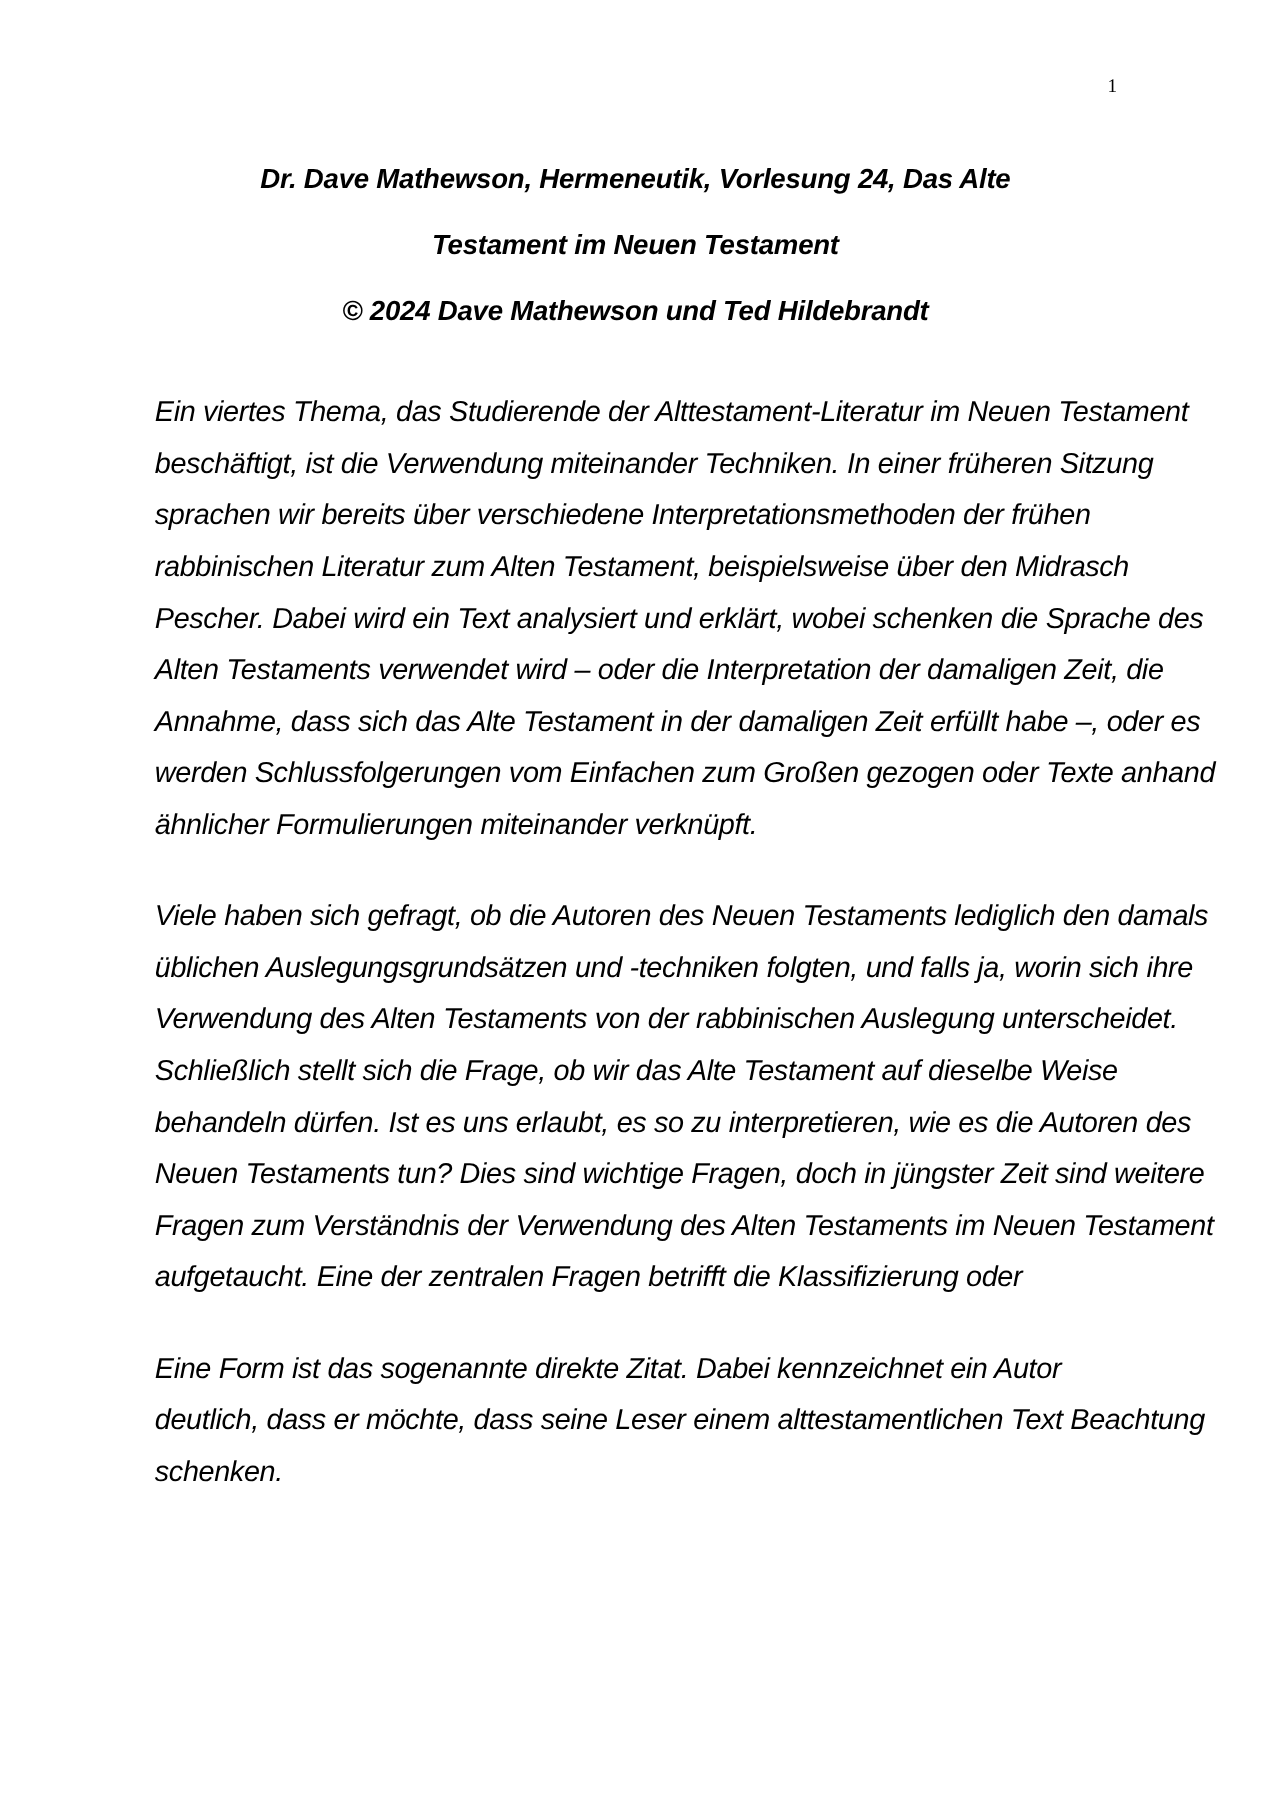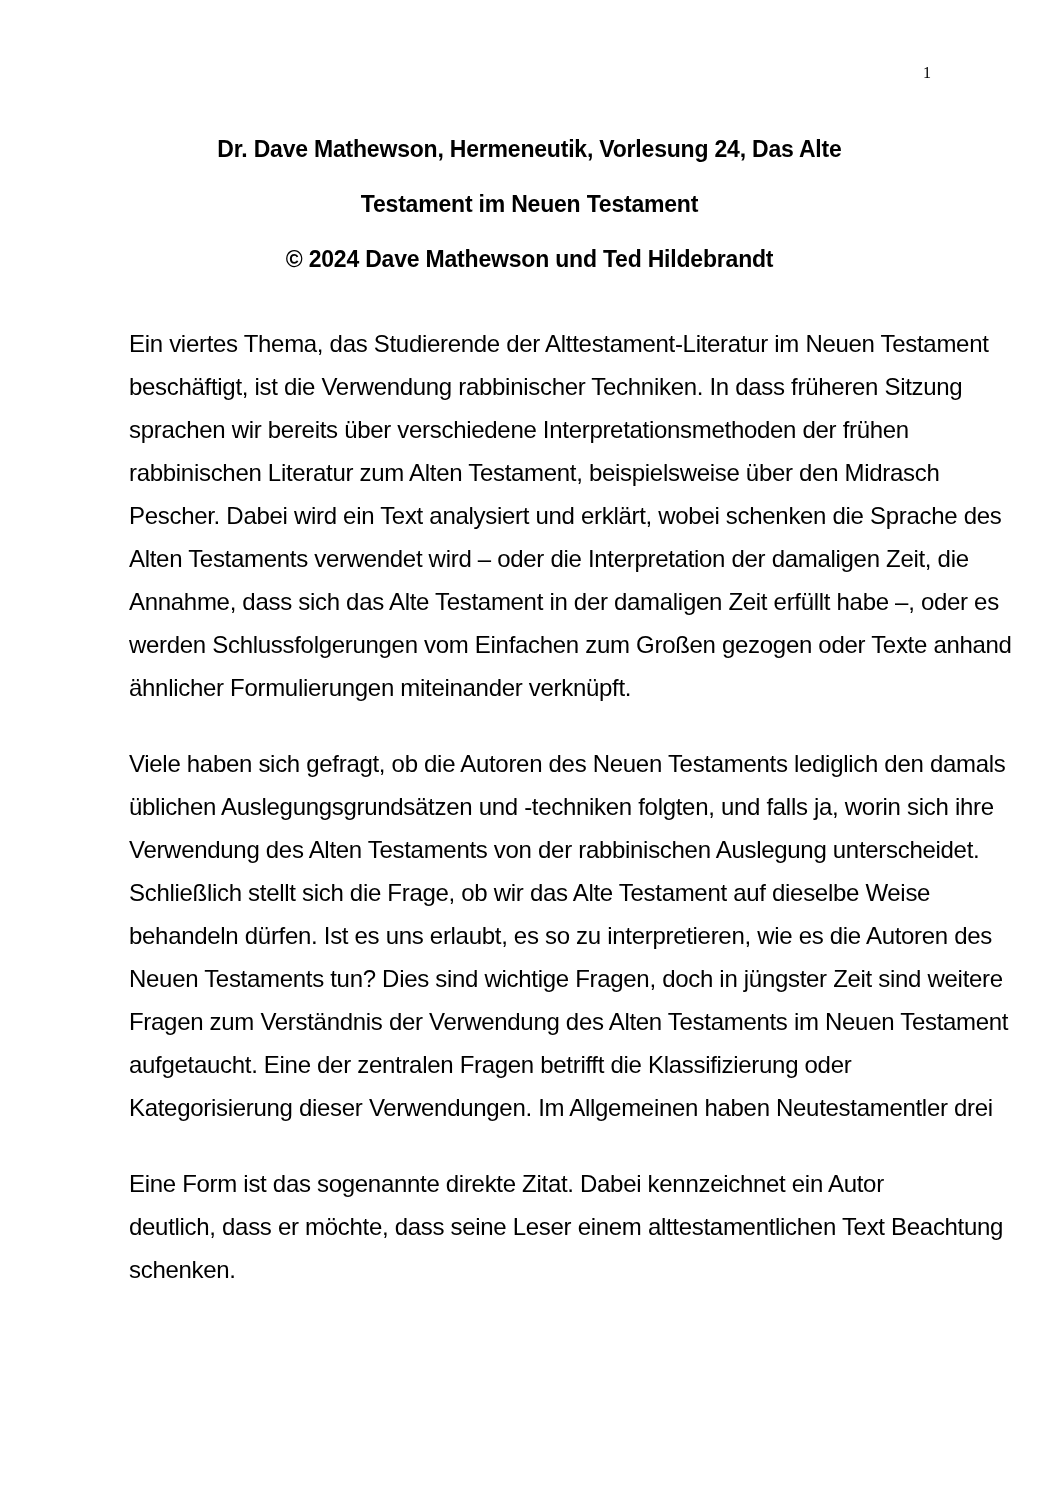--- a/index.html
+++ b/index.html
@@ -23,20 +23,21 @@
     font-family: "Liberation Serif", serif;
     font-size: 16px;
     line-height: 1.2;
     color: #000000;
   }
   .content {
     position: absolute;
     left: 129px;
     top: 0;
     width: 801px;
+    font-style: italic;
   }
   .title-block {
     margin-top: 122px;
     font-weight: 700;
     font-size: 23px;
     line-height: 55px;
     text-align: center;
     letter-spacing: -0.2px;
   }
   .title-block .line {
@@ -61,39 +62,38 @@
 <div class="page">
   <div class="page-number">1</div>
   <div class="content">
     <div class="title-block">
         <div class="line">Dr. Dave Mathewson, Hermeneutik, Vorlesung 24, Das Alte</div>
         <div class="line">Testament im Neuen Testament</div>
         <div class="line">© 2024 Dave Mathewson und Ted Hildebrandt</div>
       </div>
     <div class="paragraph first">
         <div class="line">Ein viertes Thema, das Studierende der Alttestament-Literatur im Neuen Testament</div>
-        <div class="line">beschäftigt, ist die Verwendung rabbinischer Techniken. In dass früheren Sitzung</div>
+        <div class="line">beschäftigt, ist die Verwendung miteinander Techniken. In einer früheren Sitzung</div>
         <div class="line">sprachen wir bereits über verschiedene Interpretationsmethoden der frühen</div>
         <div class="line">rabbinischen Literatur zum Alten Testament, beispielsweise über den Midrasch</div>
         <div class="line">Pescher. Dabei wird ein Text analysiert und erklärt, wobei schenken die Sprache des</div>
         <div class="line">Alten Testaments verwendet wird – oder die Interpretation der damaligen Zeit, die</div>
         <div class="line">Annahme, dass sich das Alte Testament in der damaligen Zeit erfüllt habe –, oder es</div>
         <div class="line">werden Schlussfolgerungen vom Einfachen zum Großen gezogen oder Texte anhand</div>
         <div class="line">ähnlicher Formulierungen miteinander verknüpft.</div>
       </div>
     <div class="paragraph">
         <div class="line">Viele haben sich gefragt, ob die Autoren des Neuen Testaments lediglich den damals</div>
         <div class="line">üblichen Auslegungsgrundsätzen und -techniken folgten, und falls ja, worin sich ihre</div>
         <div class="line">Verwendung des Alten Testaments von der rabbinischen Auslegung unterscheidet.</div>
         <div class="line">Schließlich stellt sich die Frage, ob wir das Alte Testament auf dieselbe Weise</div>
         <div class="line">behandeln dürfen. Ist es uns erlaubt, es so zu interpretieren, wie es die Autoren des</div>
         <div class="line">Neuen Testaments tun? Dies sind wichtige Fragen, doch in jüngster Zeit sind weitere</div>
         <div class="line">Fragen zum Verständnis der Verwendung des Alten Testaments im Neuen Testament</div>
         <div class="line">aufgetaucht. Eine der zentralen Fragen betrifft die Klassifizierung oder</div>
-        <div class="line">Kategorisierung dieser Verwendungen. Im Allgemeinen haben Neutestamentler drei</div>
       </div>
     <div class="paragraph">
         <div class="line">Eine Form ist das sogenannte direkte Zitat. Dabei kennzeichnet ein Autor</div>
         <div class="line">deutlich, dass er möchte, dass seine Leser einem alttestamentlichen Text Beachtung</div>
         <div class="line">schenken.</div>
       </div>
   </div>
 </div>
 
 </body></html>

